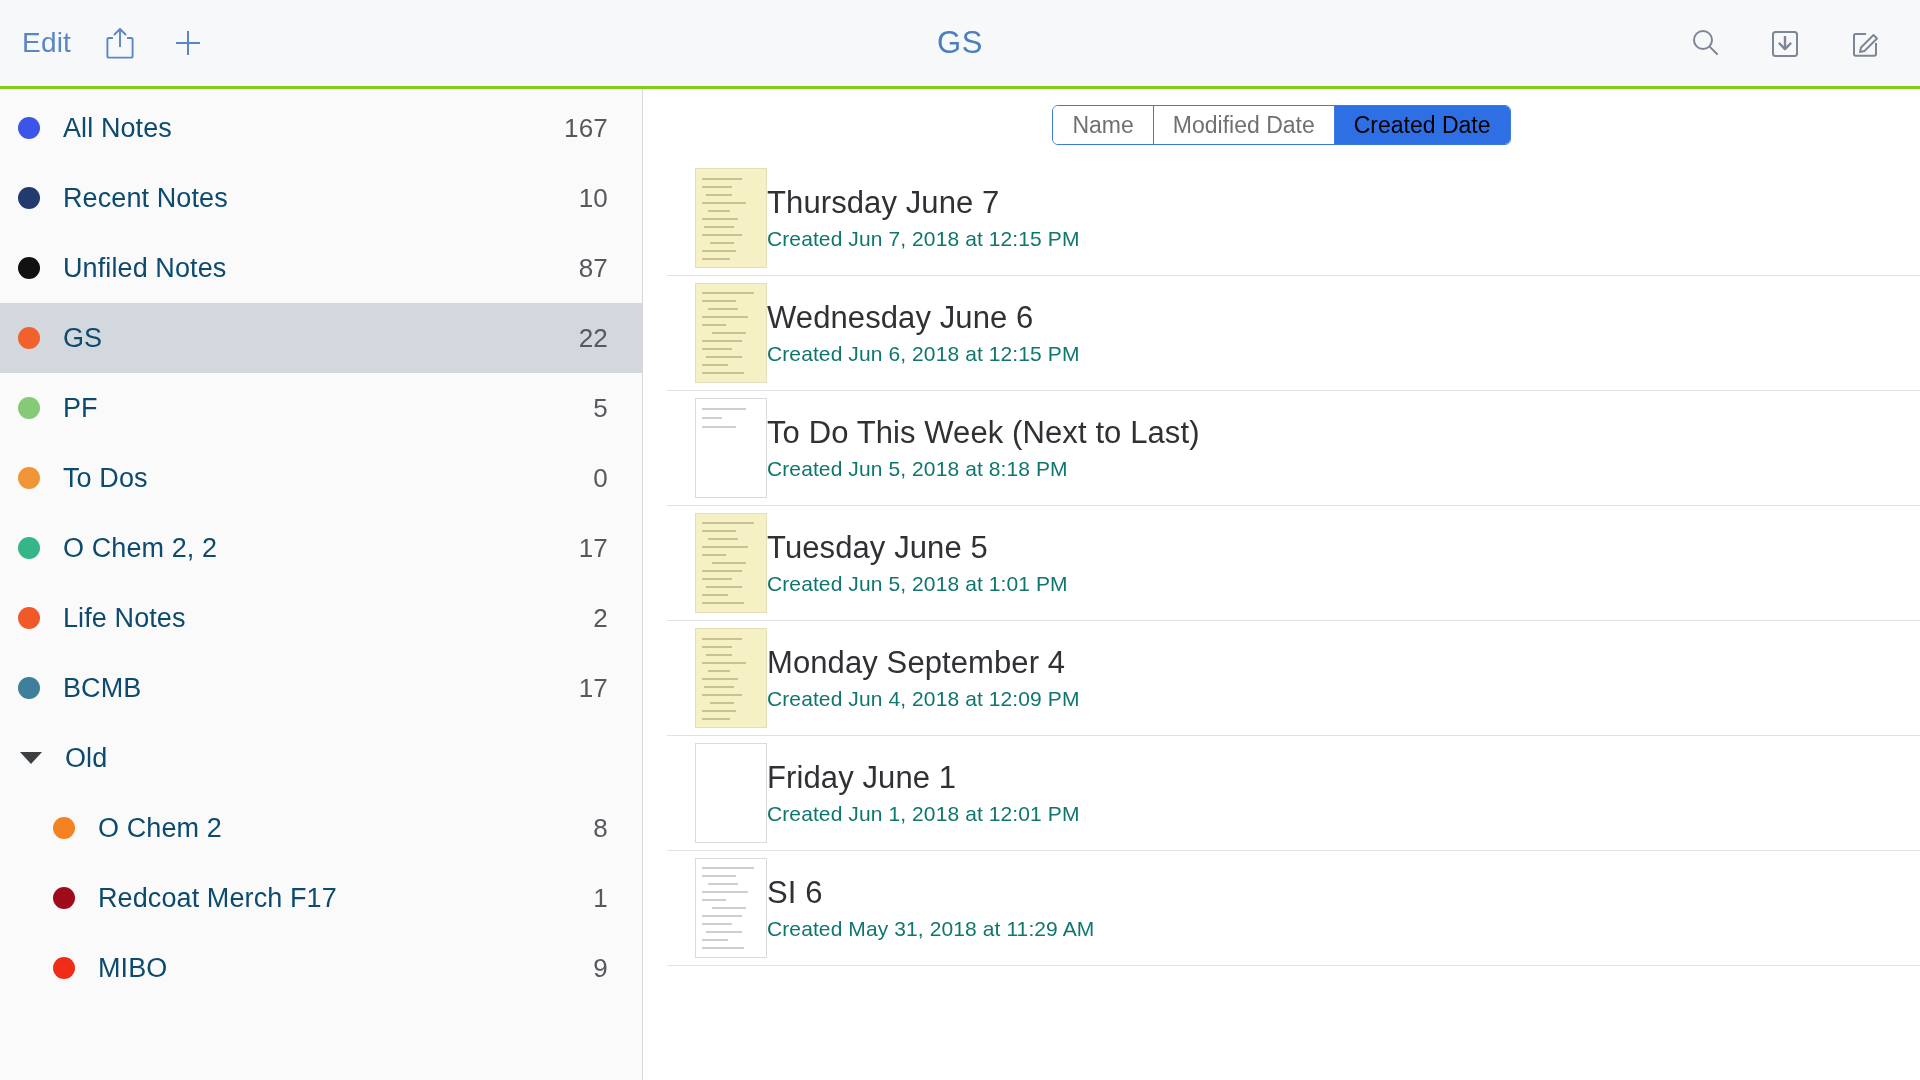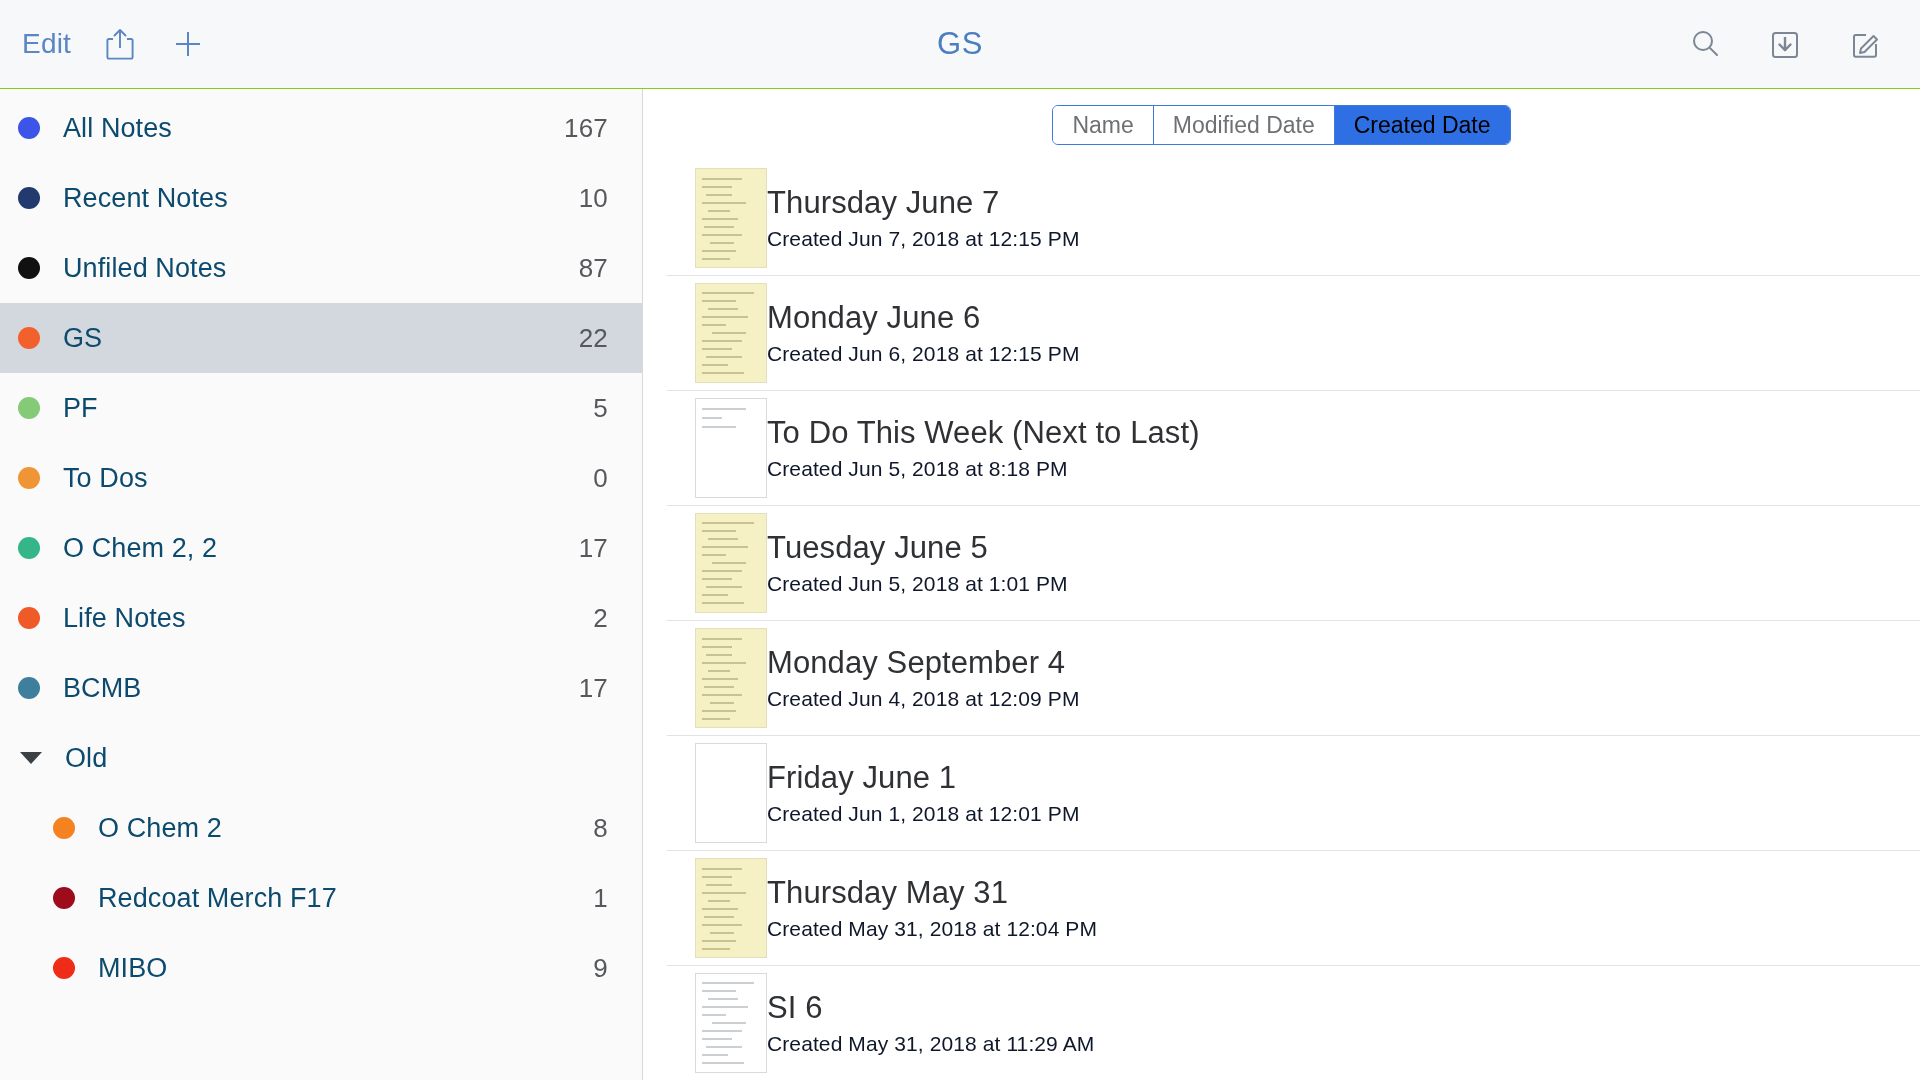--- a/index.html
+++ b/index.html
@@ -11,21 +11,21 @@
     -webkit-font-smoothing:antialiased;
   }
   #app { width:1920px; height:1080px; display:flex; flex-direction:column; position:relative; }
 
   
   .toolbar {
     height:89px; flex:0 0 89px;
     background:#f7f8fa;
     display:flex; align-items:center;
     position:relative;
-    border-bottom:1px solid #84cc16;
+    border-bottom:3px solid #84cc16;
   }
   .tb-left { display:flex; align-items:center; gap:30px; padding-left:22px; }
   .tb-right { display:flex; align-items:center; gap:42px; margin-left:auto; padding-right:36px; }
   .edit-btn {
     color:#5b86c4; font-size:28px; letter-spacing:0.2px;
     background:none; border:none; cursor:pointer;
     font-family:"Liberation Sans", sans-serif;
   }
   .tb-icon { width:38px; height:40px; display:flex; align-items:center; justify-content:center; cursor:pointer; }
   .tb-icon svg { display:block; }
@@ -104,21 +104,21 @@
     margin-left:28px; overflow:hidden; position:relative;
   }
   .thumb.yellow { background:#f6f1c4; border-color:#e3debb; }
   .thumb .scribble { position:absolute; left:0; top:0; width:100%; height:100%; }
   .note-text { min-width:0; }
   .note-title {
     font-size:31px; color:#2f3134; letter-spacing:0.1px;
     line-height:1.15; white-space:nowrap;
   }
   .note-sub {
-    font-size:21px; color:#0f172a; margin-top:7px;
+    font-size:21px; color:#0f766e; margin-top:7px;
     letter-spacing:0.1px; white-space:nowrap;
   }
 </style>
 </head>
 <body>
 
 <div id="app">
 
   <div class="toolbar">
     <div class="tb-left">
@@ -258,21 +258,21 @@
               <div class="note-sub">Created Jun 7, 2018 at 12:15 PM</div>
             </div>
           </div>
           <div class="note-row">
             <div class="thumb yellow">
               <svg class="scribble" viewBox="0 0 70 98" preserveAspectRatio="none">
                 <path d="M6,9 h52 M6,17 h34 M12,25 h30 M6,33 h46 M6,41 h24 M16,49 h34 M6,57 h40 M6,65 h30 M10,73 h36 M6,81 h26 M6,89 h42" stroke="#9a8f5e" stroke-width="1.6" fill="none" opacity="0.65"></path>
               </svg>
             </div>
             <div class="note-text">
-              <div class="note-title">Monday June 6</div>
+              <div class="note-title">Wednesday June 6</div>
               <div class="note-sub">Created Jun 6, 2018 at 12:15 PM</div>
             </div>
           </div>
           <div class="note-row">
             <div class="thumb">
               <svg class="scribble" viewBox="0 0 70 98" preserveAspectRatio="none">
                 <path d="M6,10 h44 M6,19 h20 M6,28 h34" stroke="#9aa0a6" stroke-width="1.6" fill="none" opacity="0.65"></path>
               </svg>
             </div>
             <div class="note-text">
@@ -304,31 +304,20 @@
           </div>
           <div class="note-row">
             <div class="thumb">
               <svg class="scribble" viewBox="0 0 70 98" preserveAspectRatio="none">
                 <path d="" stroke="#9aa0a6" stroke-width="1.6" fill="none" opacity="0.65"></path>
               </svg>
             </div>
             <div class="note-text">
               <div class="note-title">Friday June 1</div>
               <div class="note-sub">Created Jun 1, 2018 at 12:01 PM</div>
-            </div>
-          </div>
-          <div class="note-row">
-            <div class="thumb yellow">
-              <svg class="scribble" viewBox="0 0 70 98" preserveAspectRatio="none">
-                <path d="M6,10 h40 M6,18 h30 M10,26 h26 M6,34 h44 M12,42 h22 M6,50 h36 M8,58 h30 M6,66 h40 M14,74 h24 M6,82 h34 M6,90 h28" stroke="#9a8f5e" stroke-width="1.6" fill="none" opacity="0.65"></path>
-              </svg>
-            </div>
-            <div class="note-text">
-              <div class="note-title">Thursday May 31</div>
-              <div class="note-sub">Created May 31, 2018 at 12:04 PM</div>
             </div>
           </div>
           <div class="note-row">
             <div class="thumb">
               <svg class="scribble" viewBox="0 0 70 98" preserveAspectRatio="none">
                 <path d="M6,9 h52 M6,17 h34 M12,25 h30 M6,33 h46 M6,41 h24 M16,49 h34 M6,57 h40 M6,65 h30 M10,73 h36 M6,81 h26 M6,89 h42" stroke="#9aa0a6" stroke-width="1.6" fill="none" opacity="0.65"></path>
               </svg>
             </div>
             <div class="note-text">
               <div class="note-title">SI 6</div>

